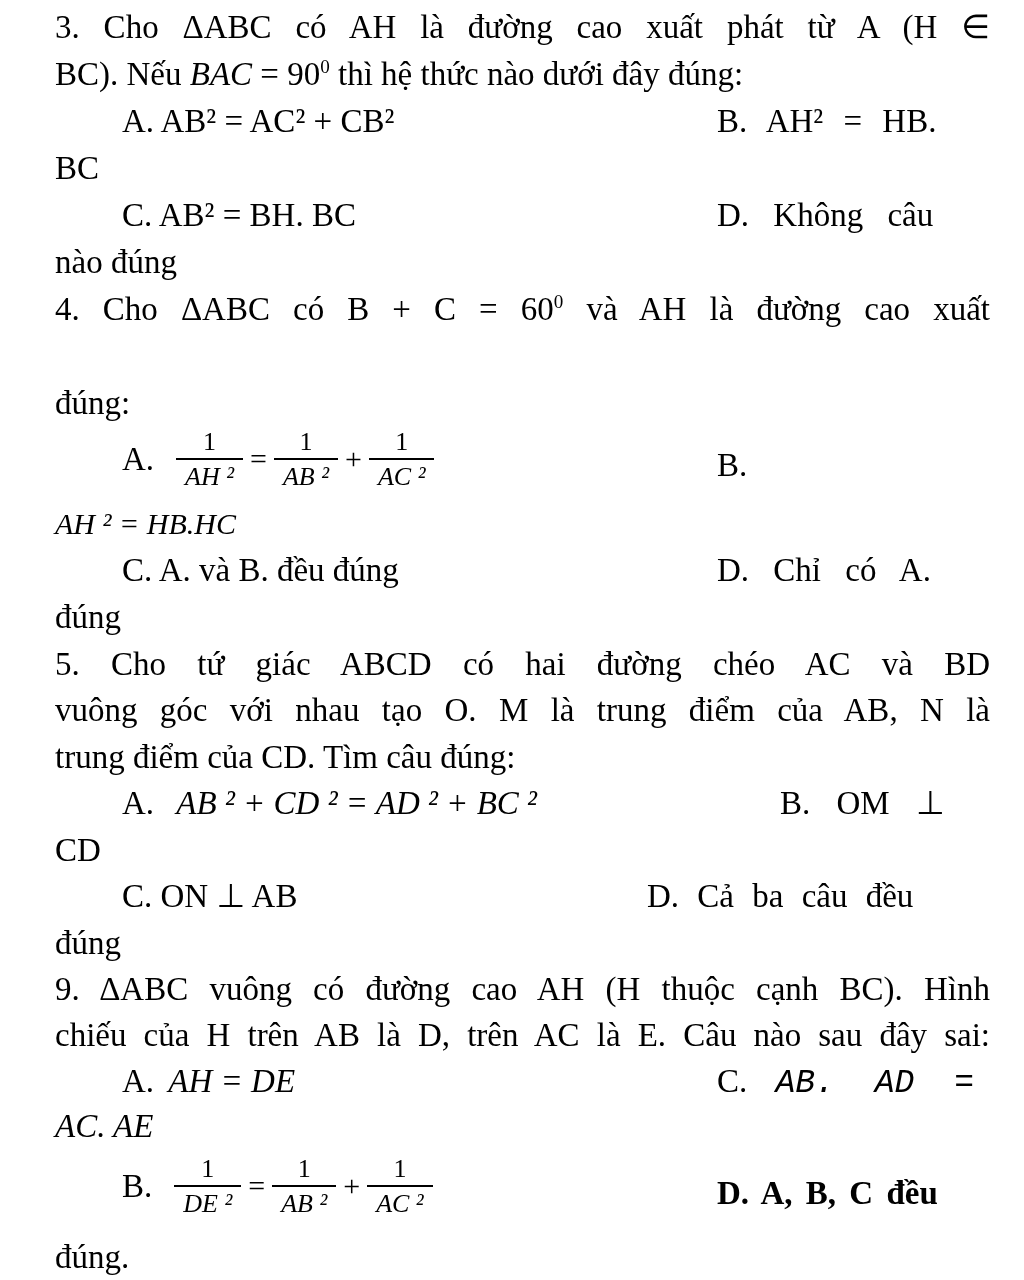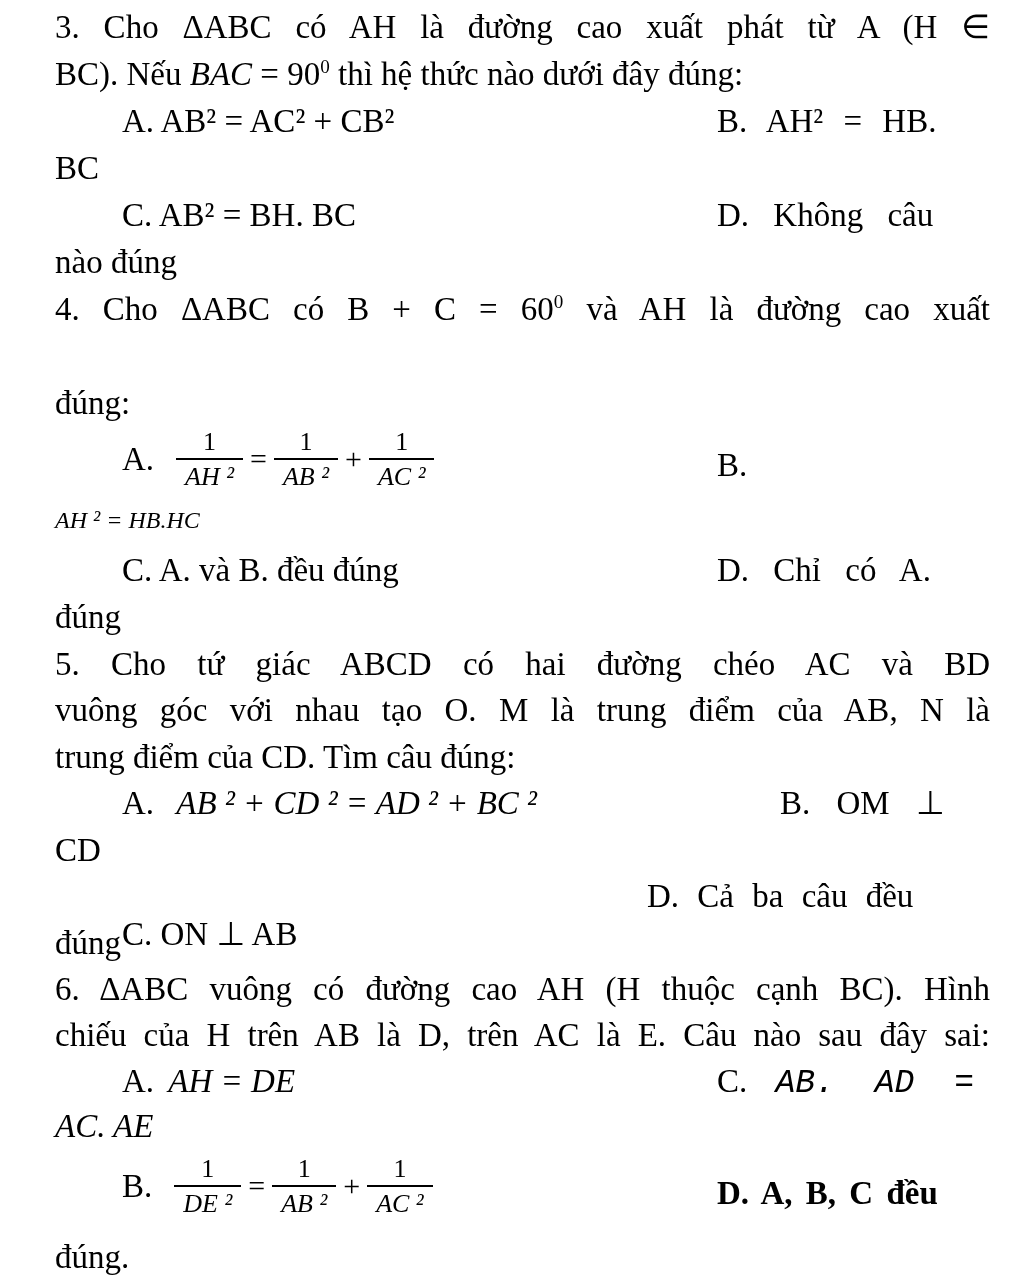--- a/index.html
+++ b/index.html
@@ -10,21 +10,21 @@
     font-size:33px; line-height:1.2; overflow:hidden;
   }
   .line { position:absolute; white-space:nowrap; }
   .j {
     position:absolute; left:55px; right:34px;
     text-align:justify; text-align-last:justify; text-justify:inter-word;
     white-space:normal;
   }
   .mathi { font-style:italic; }
   .msmall { font-size:33px; }
-  .m30 { font-size:24px; }
+  .m30 { font-size:30px; }
   .sup { font-size:58%; vertical-align:super; line-height:0; }
   
   .frac-row { position:absolute; display:flex; align-items:center; }
   .opt-letter { margin-right:22px; }
   .frac { display:inline-flex; flex-direction:column; align-items:center; font-size:26px; }
   .frac .num { display:block; padding:0 6px 3px 6px; line-height:1.05; }
   .frac .den { display:block; border-top:2px solid #000; padding:3px 9px 0 9px; font-style:italic; line-height:1.05; }
   .op { font-size:30px; padding:0 7px; }
   
   .ws12 { word-spacing:12px; }
@@ -80,25 +80,25 @@
 
   <div class="j" style="top:645px">5. Cho tứ giác ABCD có hai đường chéo AC và BD</div>
   <div class="j" style="top:691px">vuông góc với nhau tạo O. M là trung điểm của AB, N là</div>
   <div class="line" style="top:738px; left:55px">trung điểm của CD. Tìm câu đúng:</div>
   <div class="line" style="top:784px; left:122px">
     <span>A.</span>
     <span class="mathi msmall" style="margin-left:14px">AB ² + CD ² = AD ² + BC ²</span>
   </div>
   <div class="line ws18" style="top:784px; left:780px">B. OM ⊥</div>
   <div class="line" style="top:831px; left:55px">CD</div>
-  <div class="line" style="top:915px; left:122px">C. ON ⊥ AB</div>
+  <div class="line" style="top:877px; left:122px">C. ON ⊥ AB</div>
   <div class="line ws10" style="top:877px; left:647px">D. Cả ba câu đều</div>
   <div class="line" style="top:924px; left:55px">đúng</div>
 
-  <div class="j" style="top:970px">6. ΔABC vuông có đường cao AH (H thuộc cạnh BC). Hình</div>
+  <div class="j" style="top:970px">9. ΔABC vuông có đường cao AH (H thuộc cạnh BC). Hình</div>
   <div class="j" style="top:1016px">chiếu của H trên AB là D, trên AC là E. Câu nào sau đây sai:</div>
   <div class="line" style="top:1062px; left:122px">
     <span>A.</span>
     <span class="mathi" style="margin-left:6px">AH = DE</span>
   </div>
   <div class="line" style="top:1062px; left:717px">
     <span>C.</span>
     <span class="mathi ws20" style="margin-left:20px">AB. AD =</span>
   </div>
   <div class="line mathi" style="top:1107px; left:55px">AC. AE</div>

